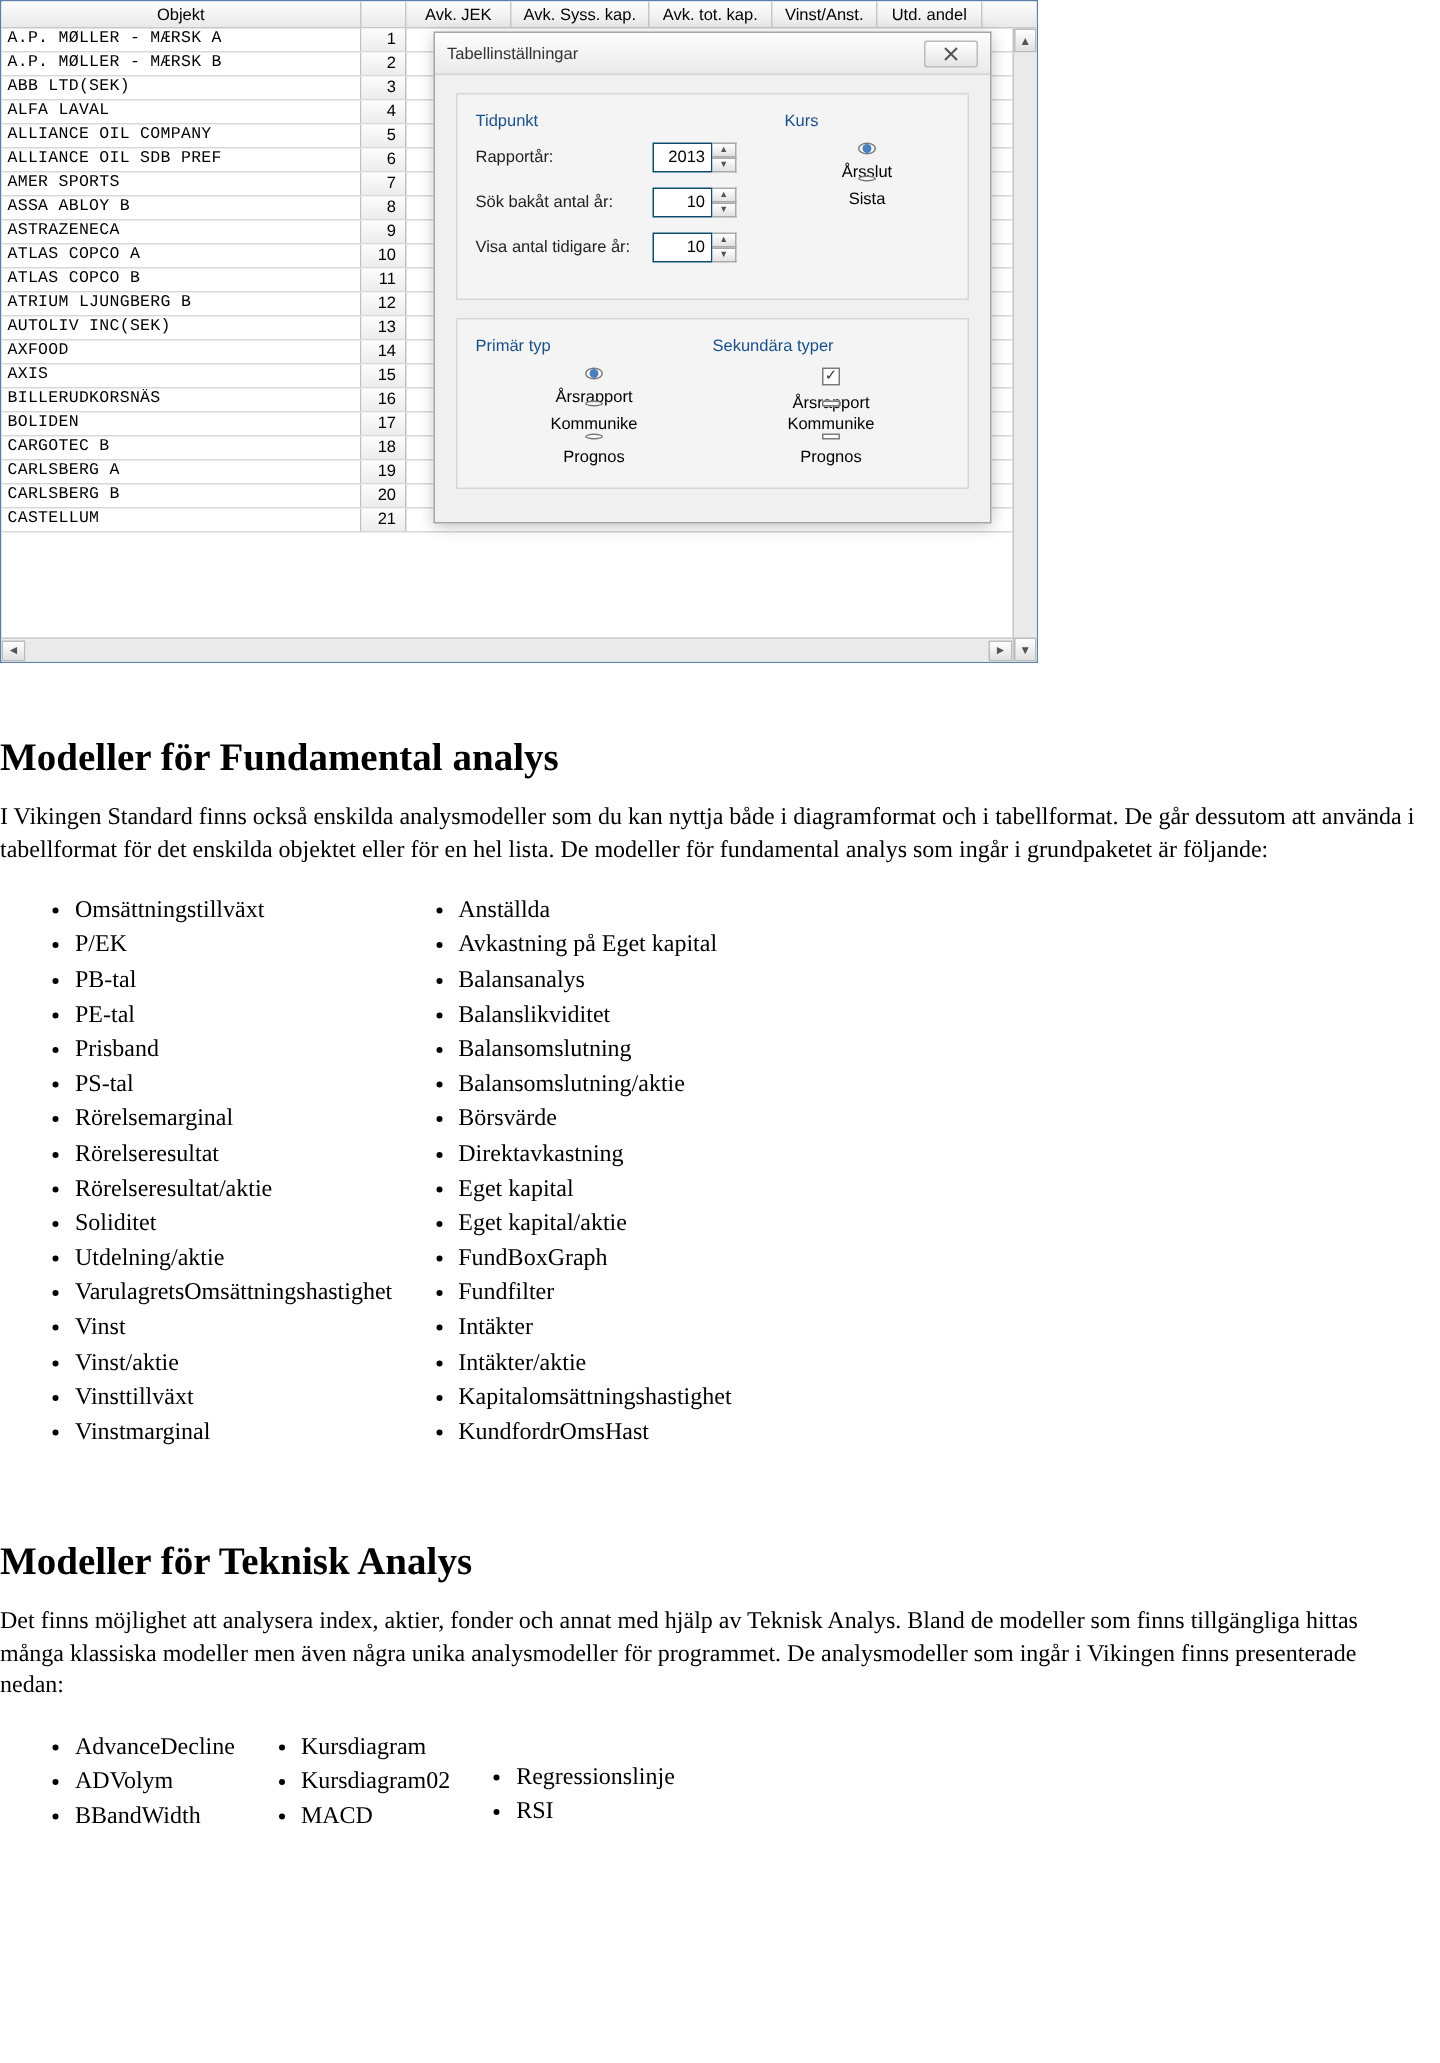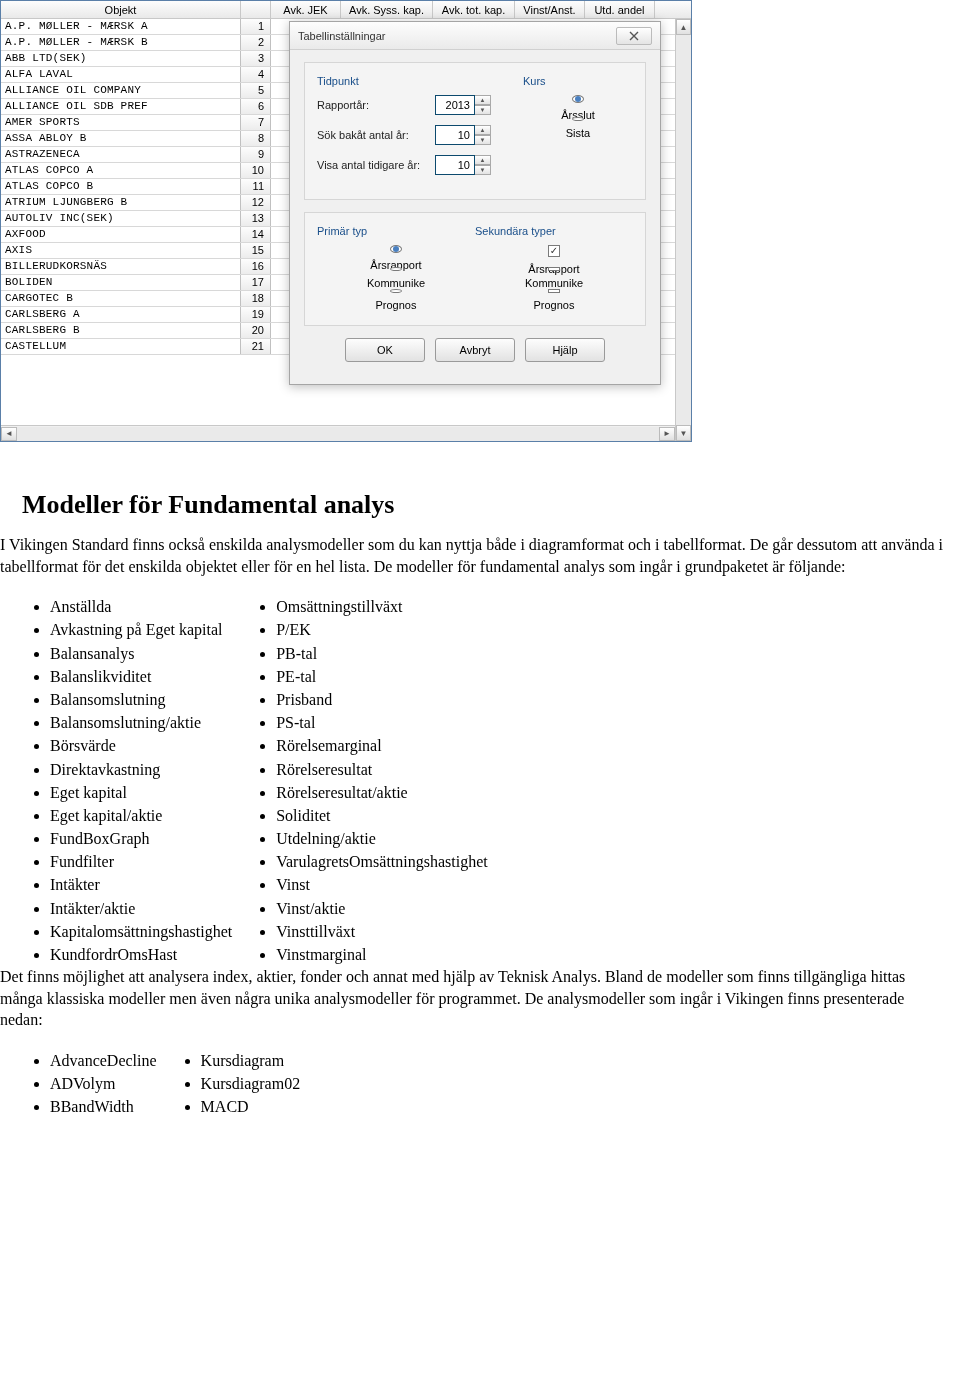--- a/index.html
+++ b/index.html
@@ -184,21 +184,21 @@
   .dlg-btns { display:flex;gap:10px;justify-content:center;padding: 0 0 12px 0;}
   .dlg-btns button {
     width: 80px;height:24px;
     border:1px solid #9a9a9a;
     background:linear-gradient(180deg,#fdfdfd,#e2e2e2);
     font-size:11px;border-radius:3px;
   }
 
   
   .doc { padding: 8px 14px 24px 0; font-family: "Times New Roman", Times, serif; }
-  .doc h2 { font-size: 26px; font-weight: bold; margin: 20px 0 14px 0; padding-left: 22px;}
+  .doc h2 { font-size: 26px; font-weight: bold; margin: 20px 0 14px 0;}
   .doc p { font-size: 16px; line-height: 1.35; margin: 0 0 18px 0;}
   .bullet-cols { display:flex; gap: 30px; margin-left: 36px;}
   .bullet-cols ul { list-style: disc; padding-left: 14px; margin:0; font-size:16px; line-height:1.45;}
   .bullet-cols.tight ul { line-height:1.45; }
 
 </style>
 </head>
 <body>
 
 <div class="app-window">
@@ -403,89 +403,89 @@
               <div class="check"></div>
               <span>Kommunike</span>
             </div>
             <div class="check-row">
               <div class="check"></div>
               <span>Prognos</span>
             </div>
           </div>
         </div>
 
-        <div class="dlg-btns">
-          <button>OK</button>
-          <button>Avbryt</button>
-          <button>Hjälp</button>
-        </div>
       </div>
     </div>
 
     <div class="hscroll">
       <div class="btn">◄</div>
       <div class="track"></div>
       <div class="btn">►</div>
     </div>
     <div class="vscroll">
       <div class="btn">▲</div>
       <div class="track"></div>
       <div class="btn">▼</div>
     </div>
   </div>
 </div>
 
 <div class="doc">
   <h2>Modeller för Fundamental analys</h2>
   <p>I Vikingen Standard finns också enskilda analysmodeller som du kan nyttja både i diagramformat och i tabellformat. De går dessutom att använda i tabellformat för det enskilda objektet eller för en hel lista. De modeller för fundamental analys som ingår i grundpaketet är följande:</p>
   <div class="bullet-cols">
+    <ul id="list1-right">
+        <li>Omsättningstillväxt</li>
+        <li>P/EK</li>
+        <li>PB-tal</li>
+        <li>PE-tal</li>
+        <li>Prisband</li>
+        <li>PS-tal</li>
+        <li>Rörelsemarginal</li>
+        <li>Rörelseresultat</li>
+        <li>Rörelseresultat/aktie</li>
+        <li>Soliditet</li>
+        <li>Utdelning/aktie</li>
+        <li>VarulagretsOmsättningshastighet</li>
+        <li>Vinst</li>
+        <li>Vinst/aktie</li>
+        <li>Vinsttillväxt</li>
+        <li>Vinstmarginal</li>
+      </ul>
     <ul id="list1-left">
         <li>Anställda</li>
         <li>Avkastning på Eget kapital</li>
         <li>Balansanalys</li>
         <li>Balanslikviditet</li>
         <li>Balansomslutning</li>
         <li>Balansomslutning/aktie</li>
         <li>Börsvärde</li>
         <li>Direktavkastning</li>
         <li>Eget kapital</li>
         <li>Eget kapital/aktie</li>
         <li>FundBoxGraph</li>
         <li>Fundfilter</li>
         <li>Intäkter</li>
         <li>Intäkter/aktie</li>
         <li>Kapitalomsättningshastighet</li>
         <li>KundfordrOmsHast</li>
       </ul>
-    <ul id="list1-right">
-        <li>Omsättningstillväxt</li>
-        <li>P/EK</li>
-        <li>PB-tal</li>
-        <li>PE-tal</li>
-        <li>Prisband</li>
-        <li>PS-tal</li>
-        <li>Rörelsemarginal</li>
-        <li>Rörelseresultat</li>
-        <li>Rörelseresultat/aktie</li>
-        <li>Soliditet</li>
-        <li>Utdelning/aktie</li>
-        <li>VarulagretsOmsättningshastighet</li>
-        <li>Vinst</li>
-        <li>Vinst/aktie</li>
-        <li>Vinsttillväxt</li>
-        <li>Vinstmarginal</li>
-      </ul>
   </div>
 
+  <h2 style="margin-top:60px">Modeller för Teknisk Analys</h2>
   <p>Det finns möjlighet att analysera index, aktier, fonder och annat med hjälp av Teknisk Analys. Bland de modeller som finns tillgängliga hittas många klassiska modeller men även några unika analysmodeller för programmet. De analysmodeller som ingår i Vikingen finns presenterade nedan:</p>
   <div class="bullet-cols tight">
     <ul id="list2-c1">
         <li>AdvanceDecline</li>
         <li>ADVolym</li>
         <li>BBandWidth</li>
       </ul>
     <ul id="list2-c2">
         <li>Kursdiagram</li>
         <li>Kursdiagram02</li>
         <li>MACD</li>
       </ul>
+    <ul id="list2-c3" style="margin-top:20px">
+        <li>Regressionslinje</li>
+        <li>RSI</li>
+      </ul>
   </div>
 </div>
 
 </body></html>

